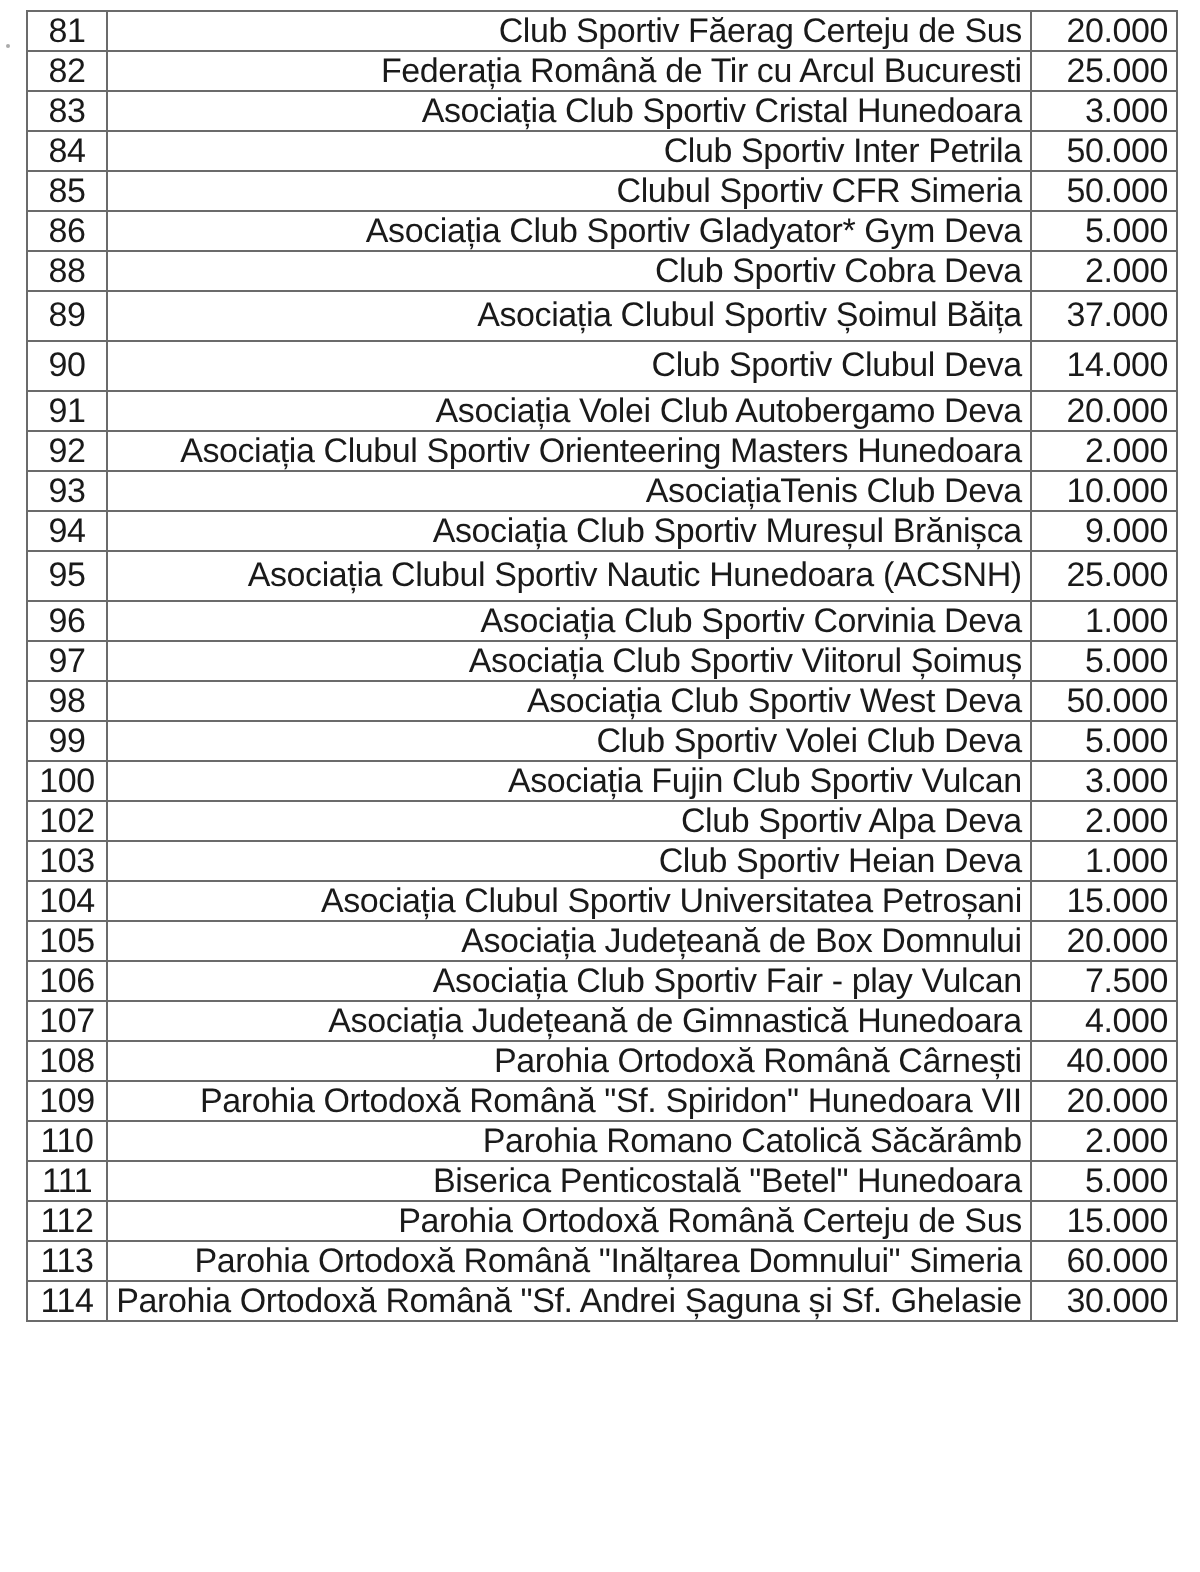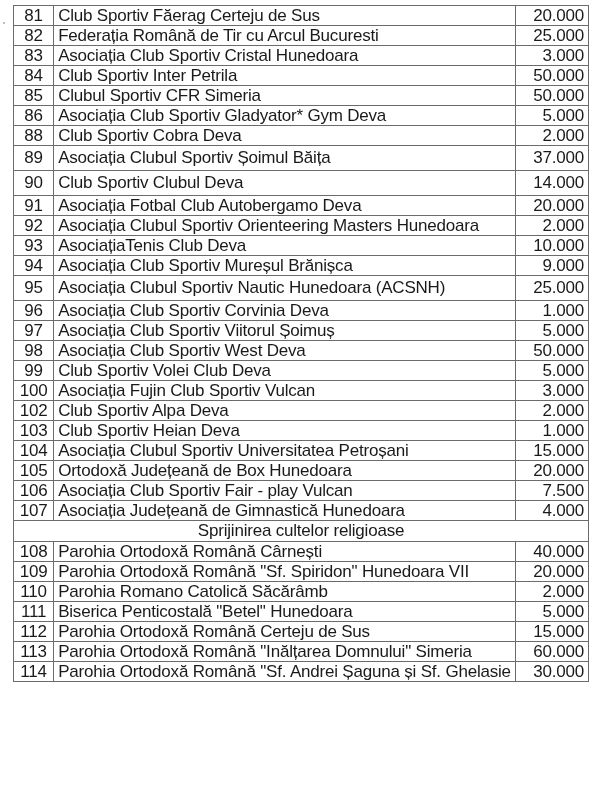--- a/index.html
+++ b/index.html
@@ -13,21 +13,21 @@
       position: absolute; left: 13px; top: 5px;
       width: 576px; border-collapse: collapse;
       font-size: 17px; letter-spacing: -0.2px;
     }
     table.grid td {
       border: 1px solid #6b6b6b;
       padding: 0 4px; height: 19px; line-height: 18px;
       white-space: nowrap;
     }
     td.num { width: 42px; text-align: center; }
-    td.name { width: 398px; text-align: left; padding-left: 6px; }
+    td.name { width: 398px; text-align: right; padding-left: 6px; }
     td.amt { width: 107px; text-align: right; padding-right: 5px; }
     tr.tall td { height: 24px; }
     tr.total td { font-weight: bold; height: 20px; }
     tr.total td.total-label { text-align: right; padding-right: 6px; }
     tr.section td { text-align: center; height: 20px; }
   </style>
 </head>
 <body>
 
 <div class="page-speck"></div>
@@ -74,21 +74,21 @@
         <td class="name">Asociația Clubul Sportiv Șoimul Băița</td>
         <td class="amt">37.000</td>
       </tr>
       <tr class="tall">
         <td class="num">90</td>
         <td class="name">Club Sportiv Clubul Deva</td>
         <td class="amt">14.000</td>
       </tr>
       <tr>
         <td class="num">91</td>
-        <td class="name">Asociația Fotbal Club Autobergamo Deva</td>
+        <td class="name">Asociația Volei Club Autobergamo Deva</td>
         <td class="amt">20.000</td>
       </tr>
       <tr>
         <td class="num">92</td>
         <td class="name">Asociația Clubul Sportiv Orienteering Masters Hunedoara</td>
         <td class="amt">2.000</td>
       </tr>
       <tr>
         <td class="num">93</td>
         <td class="name">AsociațiaTenis Club Deva</td>
@@ -139,35 +139,32 @@
         <td class="name">Club Sportiv Heian Deva</td>
         <td class="amt">1.000</td>
       </tr>
       <tr>
         <td class="num">104</td>
         <td class="name">Asociația Clubul Sportiv Universitatea Petroșani</td>
         <td class="amt">15.000</td>
       </tr>
       <tr>
         <td class="num">105</td>
-        <td class="name">Ortodoxă Județeană de Box Hunedoara</td>
+        <td class="name">Asociația Județeană de Box Domnului</td>
         <td class="amt">20.000</td>
       </tr>
       <tr>
         <td class="num">106</td>
         <td class="name">Asociația Club Sportiv Fair - play Vulcan</td>
         <td class="amt">7.500</td>
       </tr>
       <tr>
         <td class="num">107</td>
         <td class="name">Asociația Județeană de Gimnastică Hunedoara</td>
         <td class="amt">4.000</td>
-      </tr>
-      <tr class="section">
-        <td colspan="3">Sprijinirea cultelor religioase</td>
       </tr>
       <tr>
         <td class="num">108</td>
         <td class="name">Parohia Ortodoxă Română Cârnești</td>
         <td class="amt">40.000</td>
       </tr>
       <tr>
         <td class="num">109</td>
         <td class="name">Parohia Ortodoxă Română "Sf. Spiridon" Hunedoara VII</td>
         <td class="amt">20.000</td>

